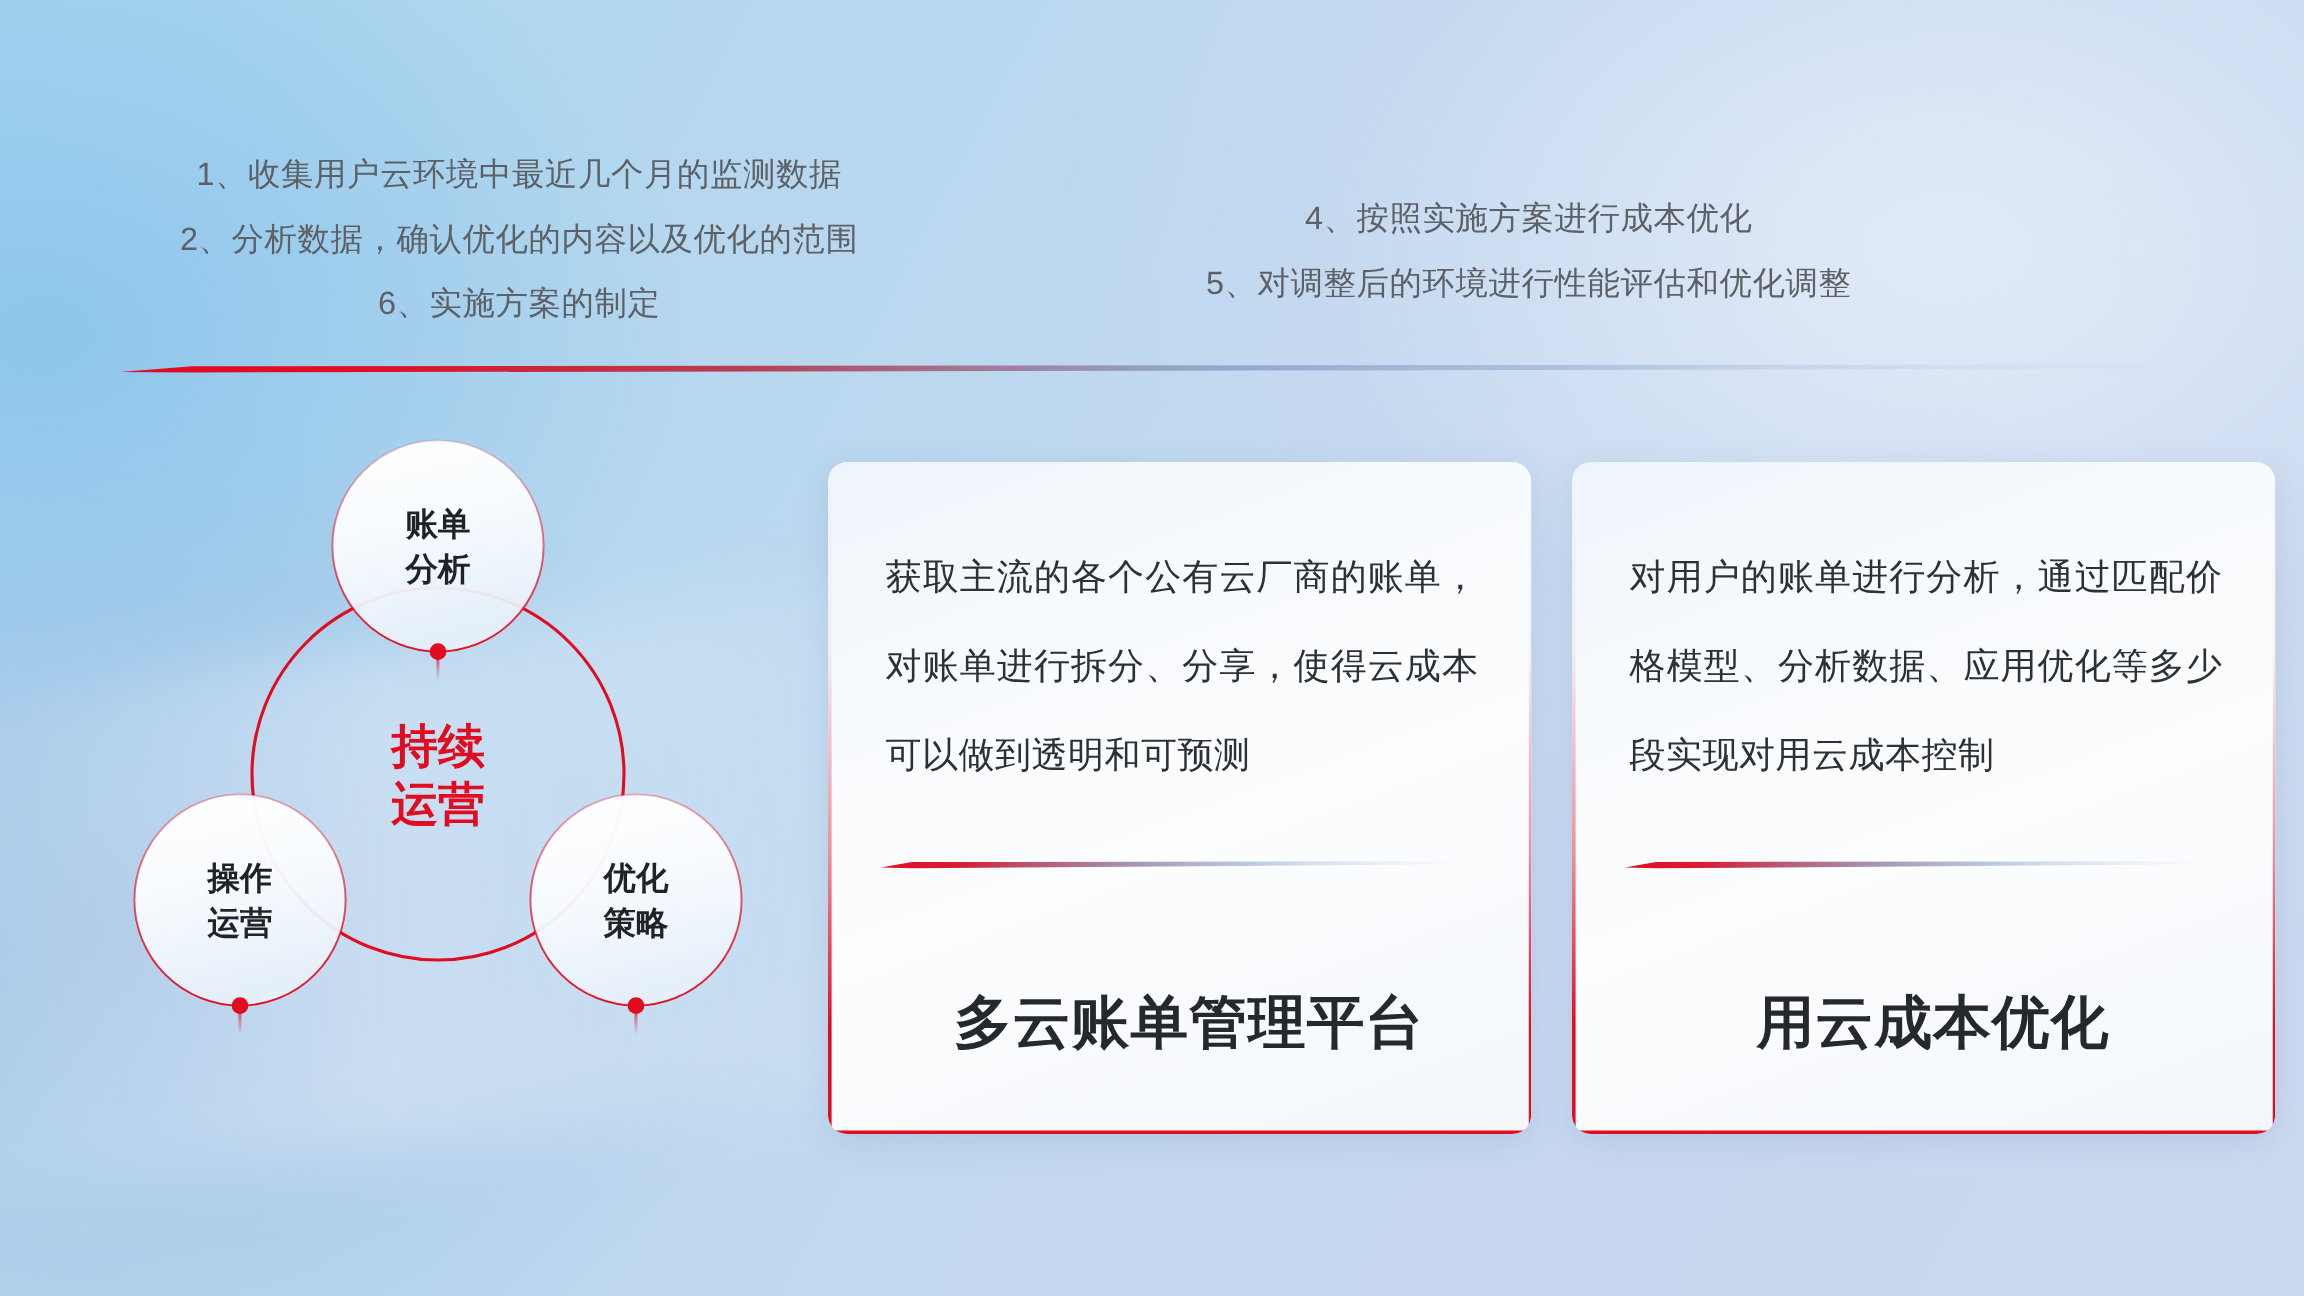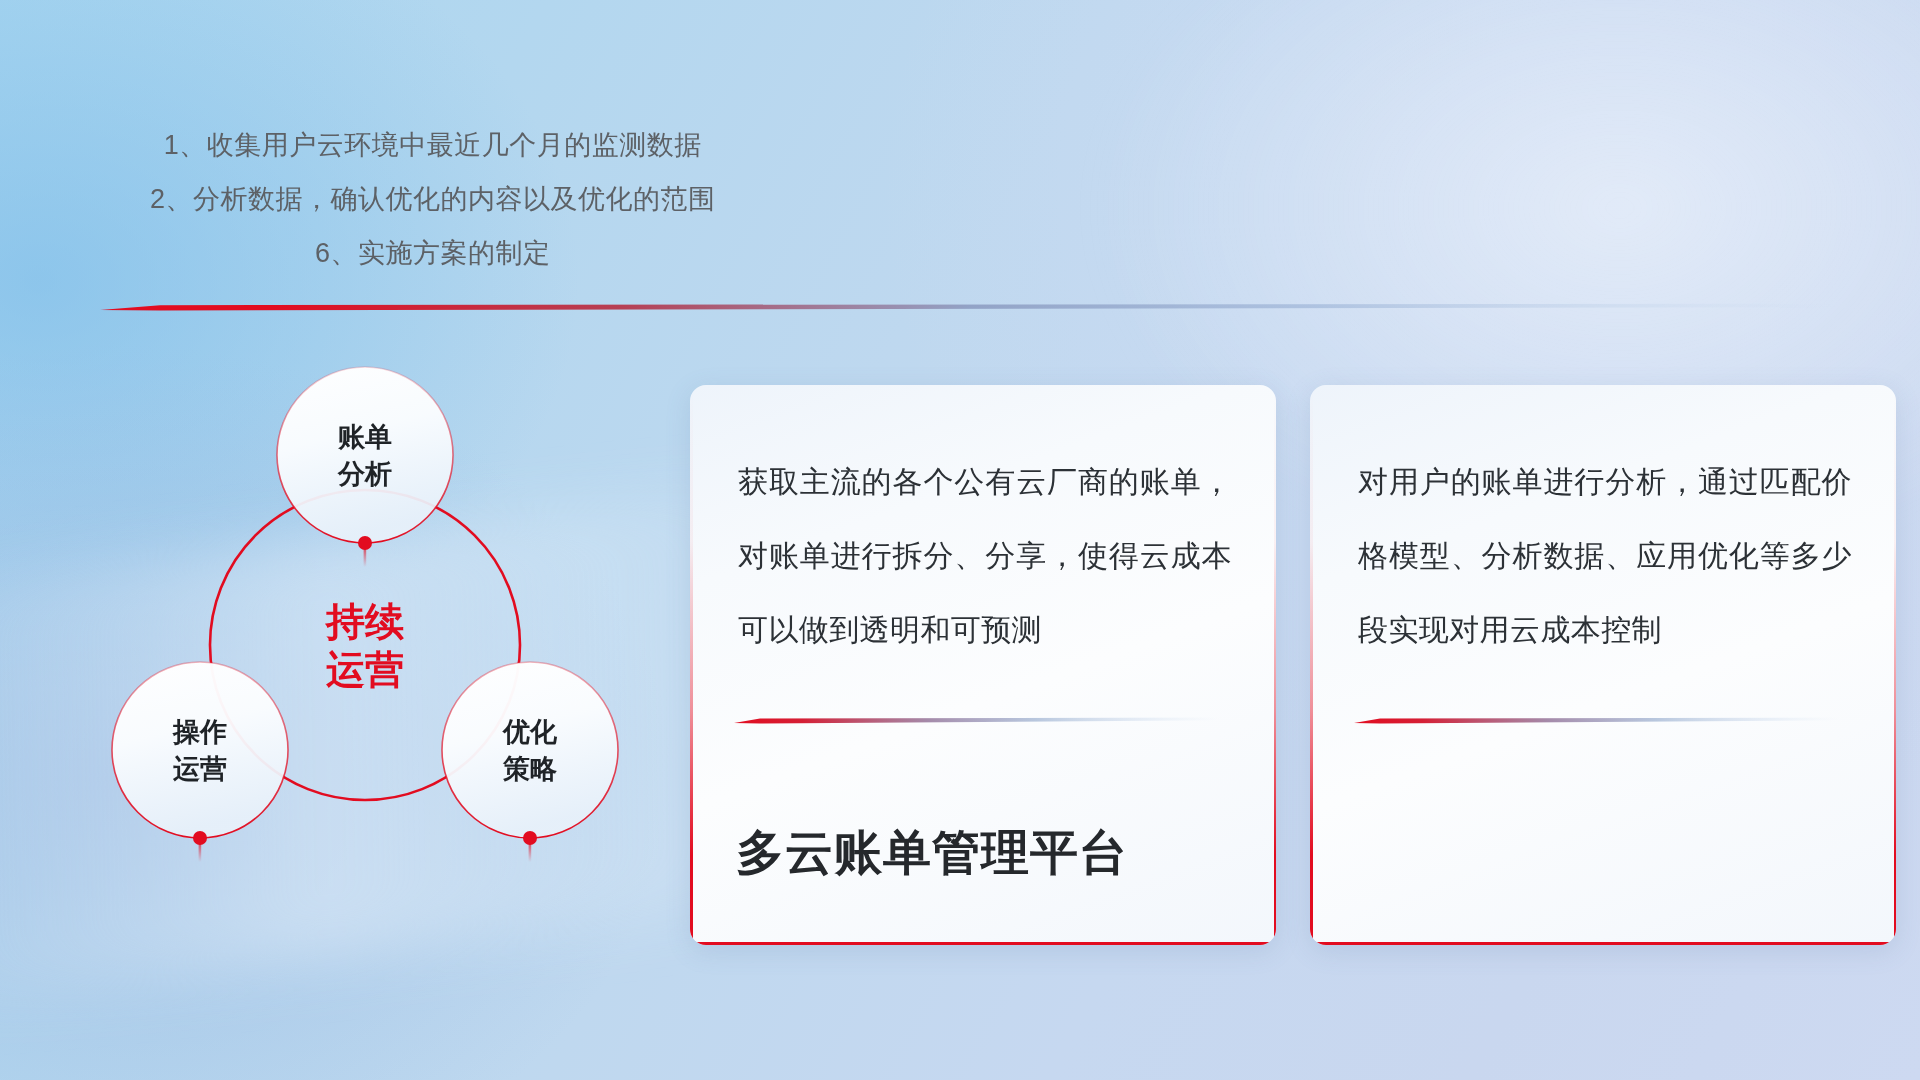--- a/index.html
+++ b/index.html
@@ -68,35 +68,40 @@
   .card-body {
     position: absolute; left: 48px; right: 44px; top: 60px;
     font-size: 30px; line-height: 74px; color: #2c3136; letter-spacing: 0.4px;
     text-align: justify; text-align-last: left;
   }
   .card-rule { position: absolute; left: 44px; right: 40px; top: 330px; height: 12px; }
   .card-title {
     position: absolute; left: 46px; right: 30px; bottom: 68px;
     font-size: 48px; font-weight: bold; color: #25282c; letter-spacing: 1px;
     line-height: 1;
+    text-align: center;
   }
 </style>
 </head>
 <body>
 
 <div id="stage">
   <div id="bg-band"></div>
   <div id="bg-haze"></div>
 
   <div id="list-left" class="list-col">
     <div class="list-item">1、收集用户云环境中最近几个月的监测数据</div>
     <div class="list-item">2、分析数据，确认优化的内容以及优化的范围</div>
     <div class="list-item">6、实施方案的制定</div>
   </div>
 
+  <div id="list-right" class="list-col">
+    <div class="list-item">4、按照实施方案进行成本优化</div>
+    <div class="list-item">5、对调整后的环境进行性能评估和优化调整</div>
+  </div>
 
   <svg id="divider" viewBox="0 0 1740 16" preserveAspectRatio="none">
     <defs>
       <linearGradient id="divGrad" x1="0" y1="0" x2="1" y2="0">
         <stop offset="0" stop-color="#e20c20" stop-opacity="1"></stop>
         <stop offset="0.10" stop-color="#e20c20" stop-opacity="1"></stop>
         <stop offset="0.30" stop-color="#b63246" stop-opacity="0.92"></stop>
         <stop offset="0.50" stop-color="#8897bd" stop-opacity="0.82"></stop>
         <stop offset="0.70" stop-color="#98b0d4" stop-opacity="0.60"></stop>
         <stop offset="0.88" stop-color="#b9cde6" stop-opacity="0.28"></stop>
@@ -190,19 +195,20 @@
           <stop offset="0" stop-color="#e20c20" stop-opacity="1"></stop>
           <stop offset="0.14" stop-color="#d4182f" stop-opacity="0.97"></stop>
           <stop offset="0.40" stop-color="#8f6e95" stop-opacity="0.80"></stop>
           <stop offset="0.62" stop-color="#8fa6ca" stop-opacity="0.62"></stop>
           <stop offset="0.86" stop-color="#bdd0e8" stop-opacity="0.28"></stop>
           <stop offset="1" stop-color="#d5e2f2" stop-opacity="0"></stop>
         </linearGradient>
       </defs>
       <path d="M0 8 L26 3.4 L486 2.6 L486 5.2 L26 8.6 Z" fill="url(#ruleGrad2)"></path>
     </svg>
+    <div class="card-title">用云成本优化</div>
     <div class="card-border">
       <div class="cb-left"></div>
       <div class="cb-right"></div>
       <div class="cb-bottom"></div>
     </div>
   </div>
 </div>
 
 </body></html>

